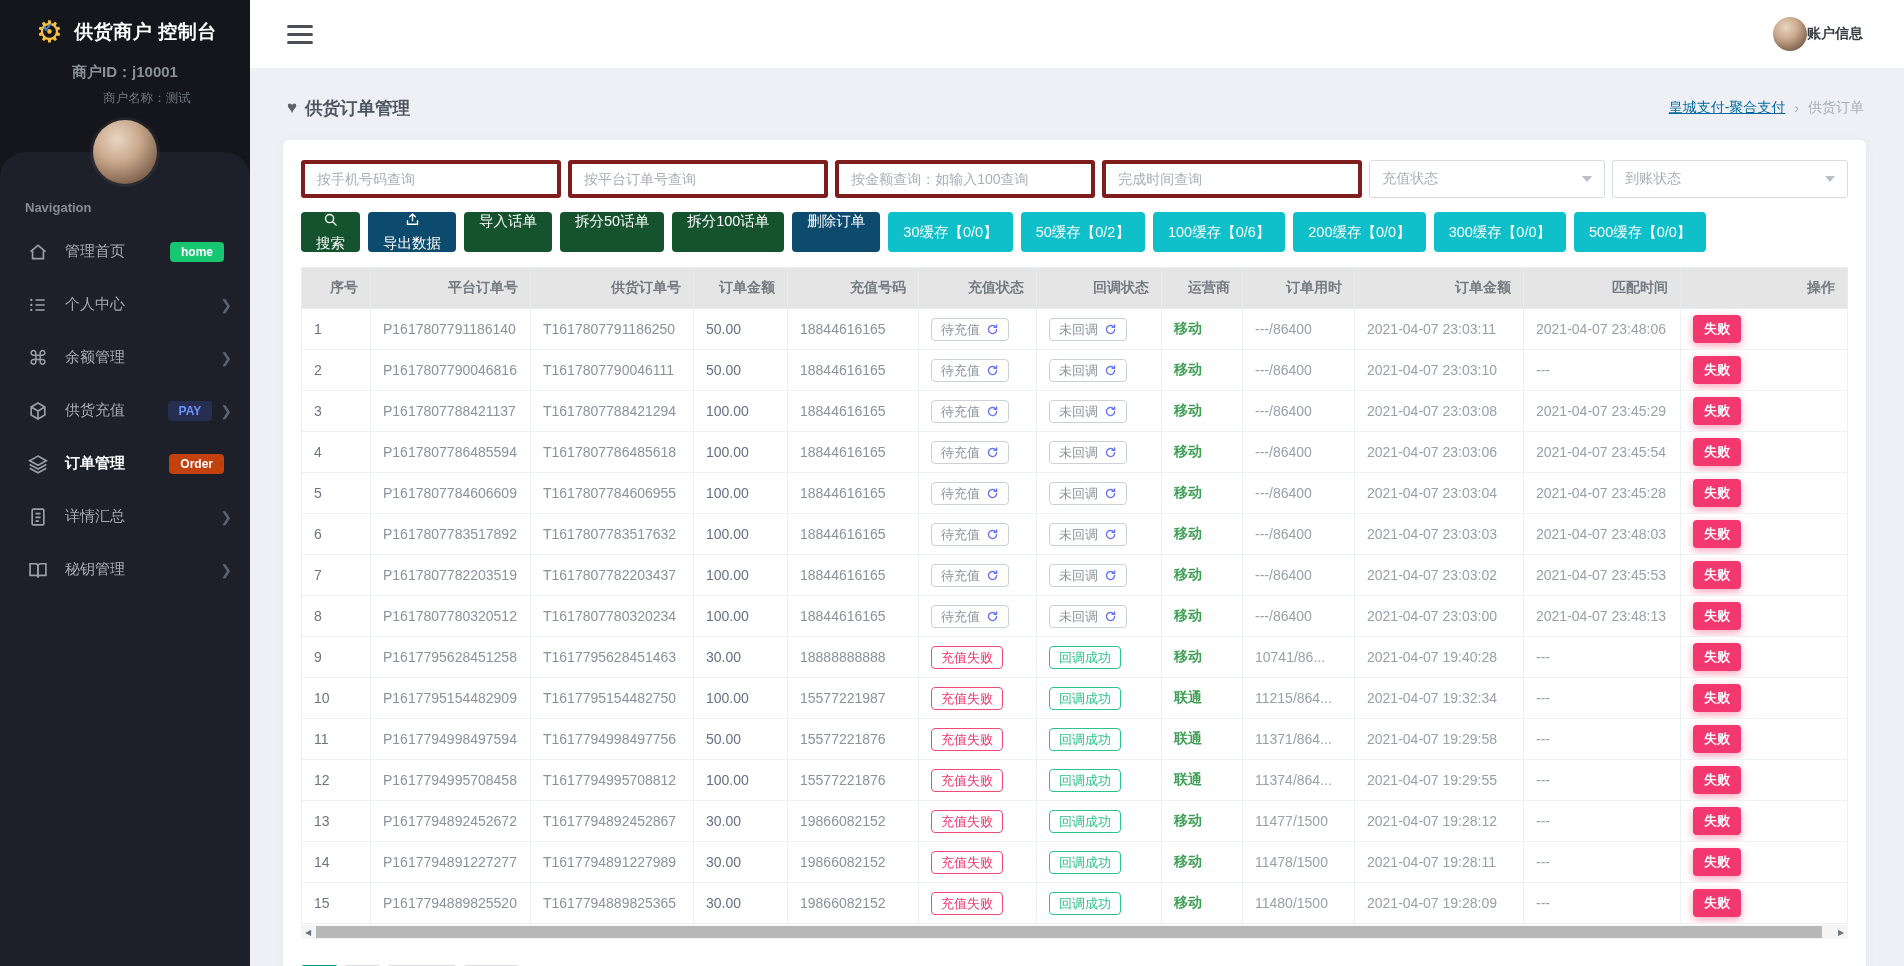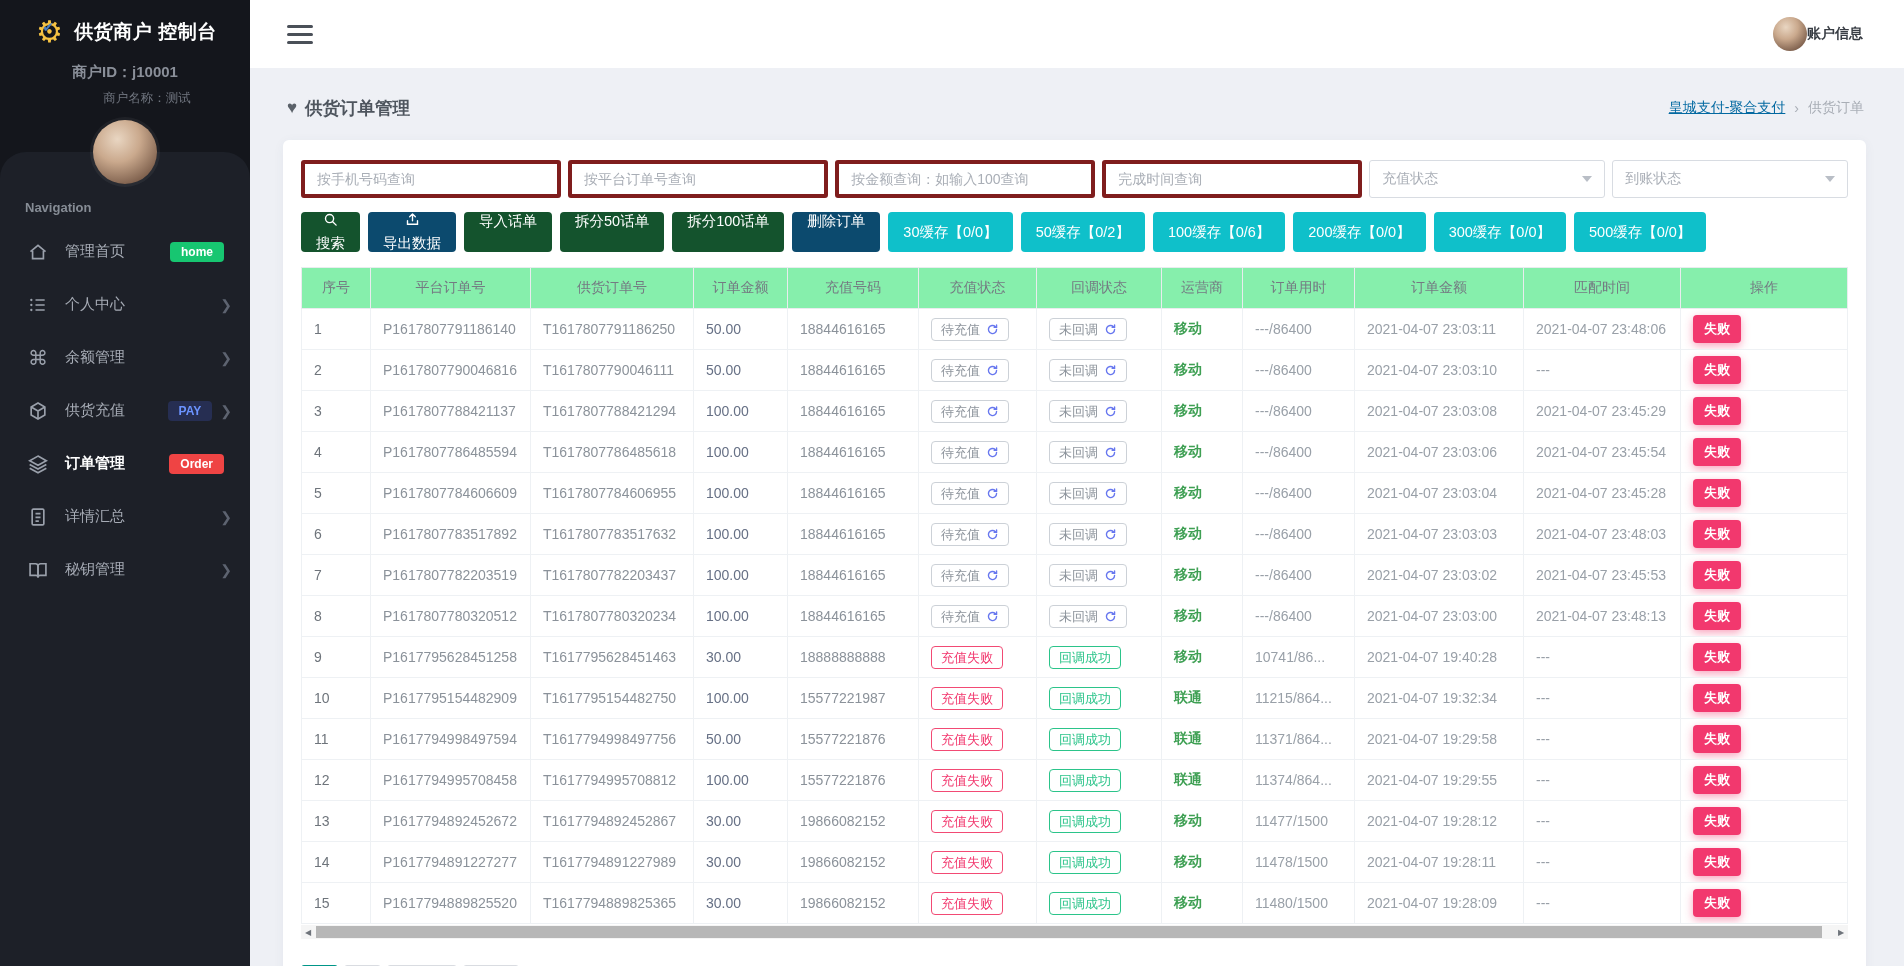--- a/index.html
+++ b/index.html
@@ -22,21 +22,21 @@
   .nav-label{color:#868c95;font-weight:bold;font-size:13px;padding-left:25px;margin-bottom:10px;}
   .nav-item{display:flex;align-items:center;height:53px;padding:0 18px 0 27px;cursor:pointer;color:#a6abb5;font-size:15px;}
   .nav-item.active{color:#ffffff;font-weight:bold;justify-content:space-between;}
   .nav-icon{width:22px;height:22px;margin-right:16px;color:#9aa0ab;display:flex;align-items:center;justify-content:center;}
   .nav-icon svg{width:20px;height:20px;stroke:currentColor;fill:none;stroke-width:2;}
   .nav-icon .cmd{font-size:20px;line-height:20px;}
   .nav-text{flex:1;}
   .nav-badge{font-size:12px;font-weight:bold;border-radius:4px;padding:3px 11px;margin-right:8px;}
   .nav-badge.green{background:#17c671;color:#fff;}
   .nav-badge.navy{background:#262e52;color:#6b93ff;}
-  .nav-badge.pink{background:#ef4444;color:#fff;}
+  .nav-badge.pink{background:#c2410c;color:#fff;}
   .nav-chevron{color:#5d6370;font-size:14px;}
 
   
   .main{flex:1;display:flex;flex-direction:column;height:966px;}
   .topbar{background:#fff;height:68px;display:flex;align-items:center;justify-content:space-between;padding:0 42px 0 37px;}
   .hamburger{width:26px;cursor:pointer;}
   .hamburger i{display:block;height:3px;background:#4a5058;margin:5px 0;border-radius:2px;}
   .account{display:flex;align-items:center;gap:0;cursor:pointer;}
   .avatar-small{width:34px;height:34px;border-radius:50%;
     background:radial-gradient(circle at 38% 30%,#e9d6c2 0%,#caa98d 38%,#7e604d 78%,#544238 100%);}
@@ -60,21 +60,21 @@
 
   .actions{display:flex;gap:8px;margin-top:14px;}
   .btn{height:40px;border:none;border-radius:4px;color:#fff;font-size:14.5px;padding:0 15px;cursor:pointer;display:flex;align-items:center;gap:7px;font-family:inherit;white-space:nowrap;}
   .btn.indigo{background:#14532d;flex-direction:column;}
   .btn.pink{background:#0c4a6e;flex-direction:column;}
   .btn.teal{background:#0fc0ca;}
   .btn svg{width:15px;height:15px;stroke:#fff;fill:none;stroke-width:2.2;}
 
   .table-wrap{margin-top:15px;}
   table{width:100%;border-collapse:collapse;table-layout:fixed;font-size:14px;}
-  thead th{background:#86efac;color:#747a82;font-weight:normal;text-align:center;padding:11px 12px;border:1px solid #e9ecef;white-space:nowrap;overflow:hidden;}
+  thead th{background:#e5e5e5;color:#747a82;font-weight:bold;text-align:right;padding:11px 12px;border:1px solid #e9ecef;white-space:nowrap;overflow:hidden;}
   tbody td{padding:6px 12px;border:1px solid #eef1f4;color:#8b929a;height:35px;white-space:nowrap;overflow:hidden;}
   .col-no{color:#6e747b;}
   .amount{color:#667085;}
   .t-time{color:#99a0a8;}
   .chip{display:inline-flex;align-items:center;gap:6px;border:1px solid;border-radius:4px;padding:4px 9px;font-size:13px;line-height:1;background:#fff;}
   .chip.pending{border-color:#ccd1d7;color:#8d949c;cursor:pointer;}
   .chip.fail{border-color:#f24a74;color:#f2386e;}
   .chip.success{border-color:#2bc48a;color:#2bc48a;}
   .chip .rf{display:inline-flex;}
   .chip .rf svg{width:13px;height:13px;stroke:#6777ef;fill:none;stroke-width:2.6;}

